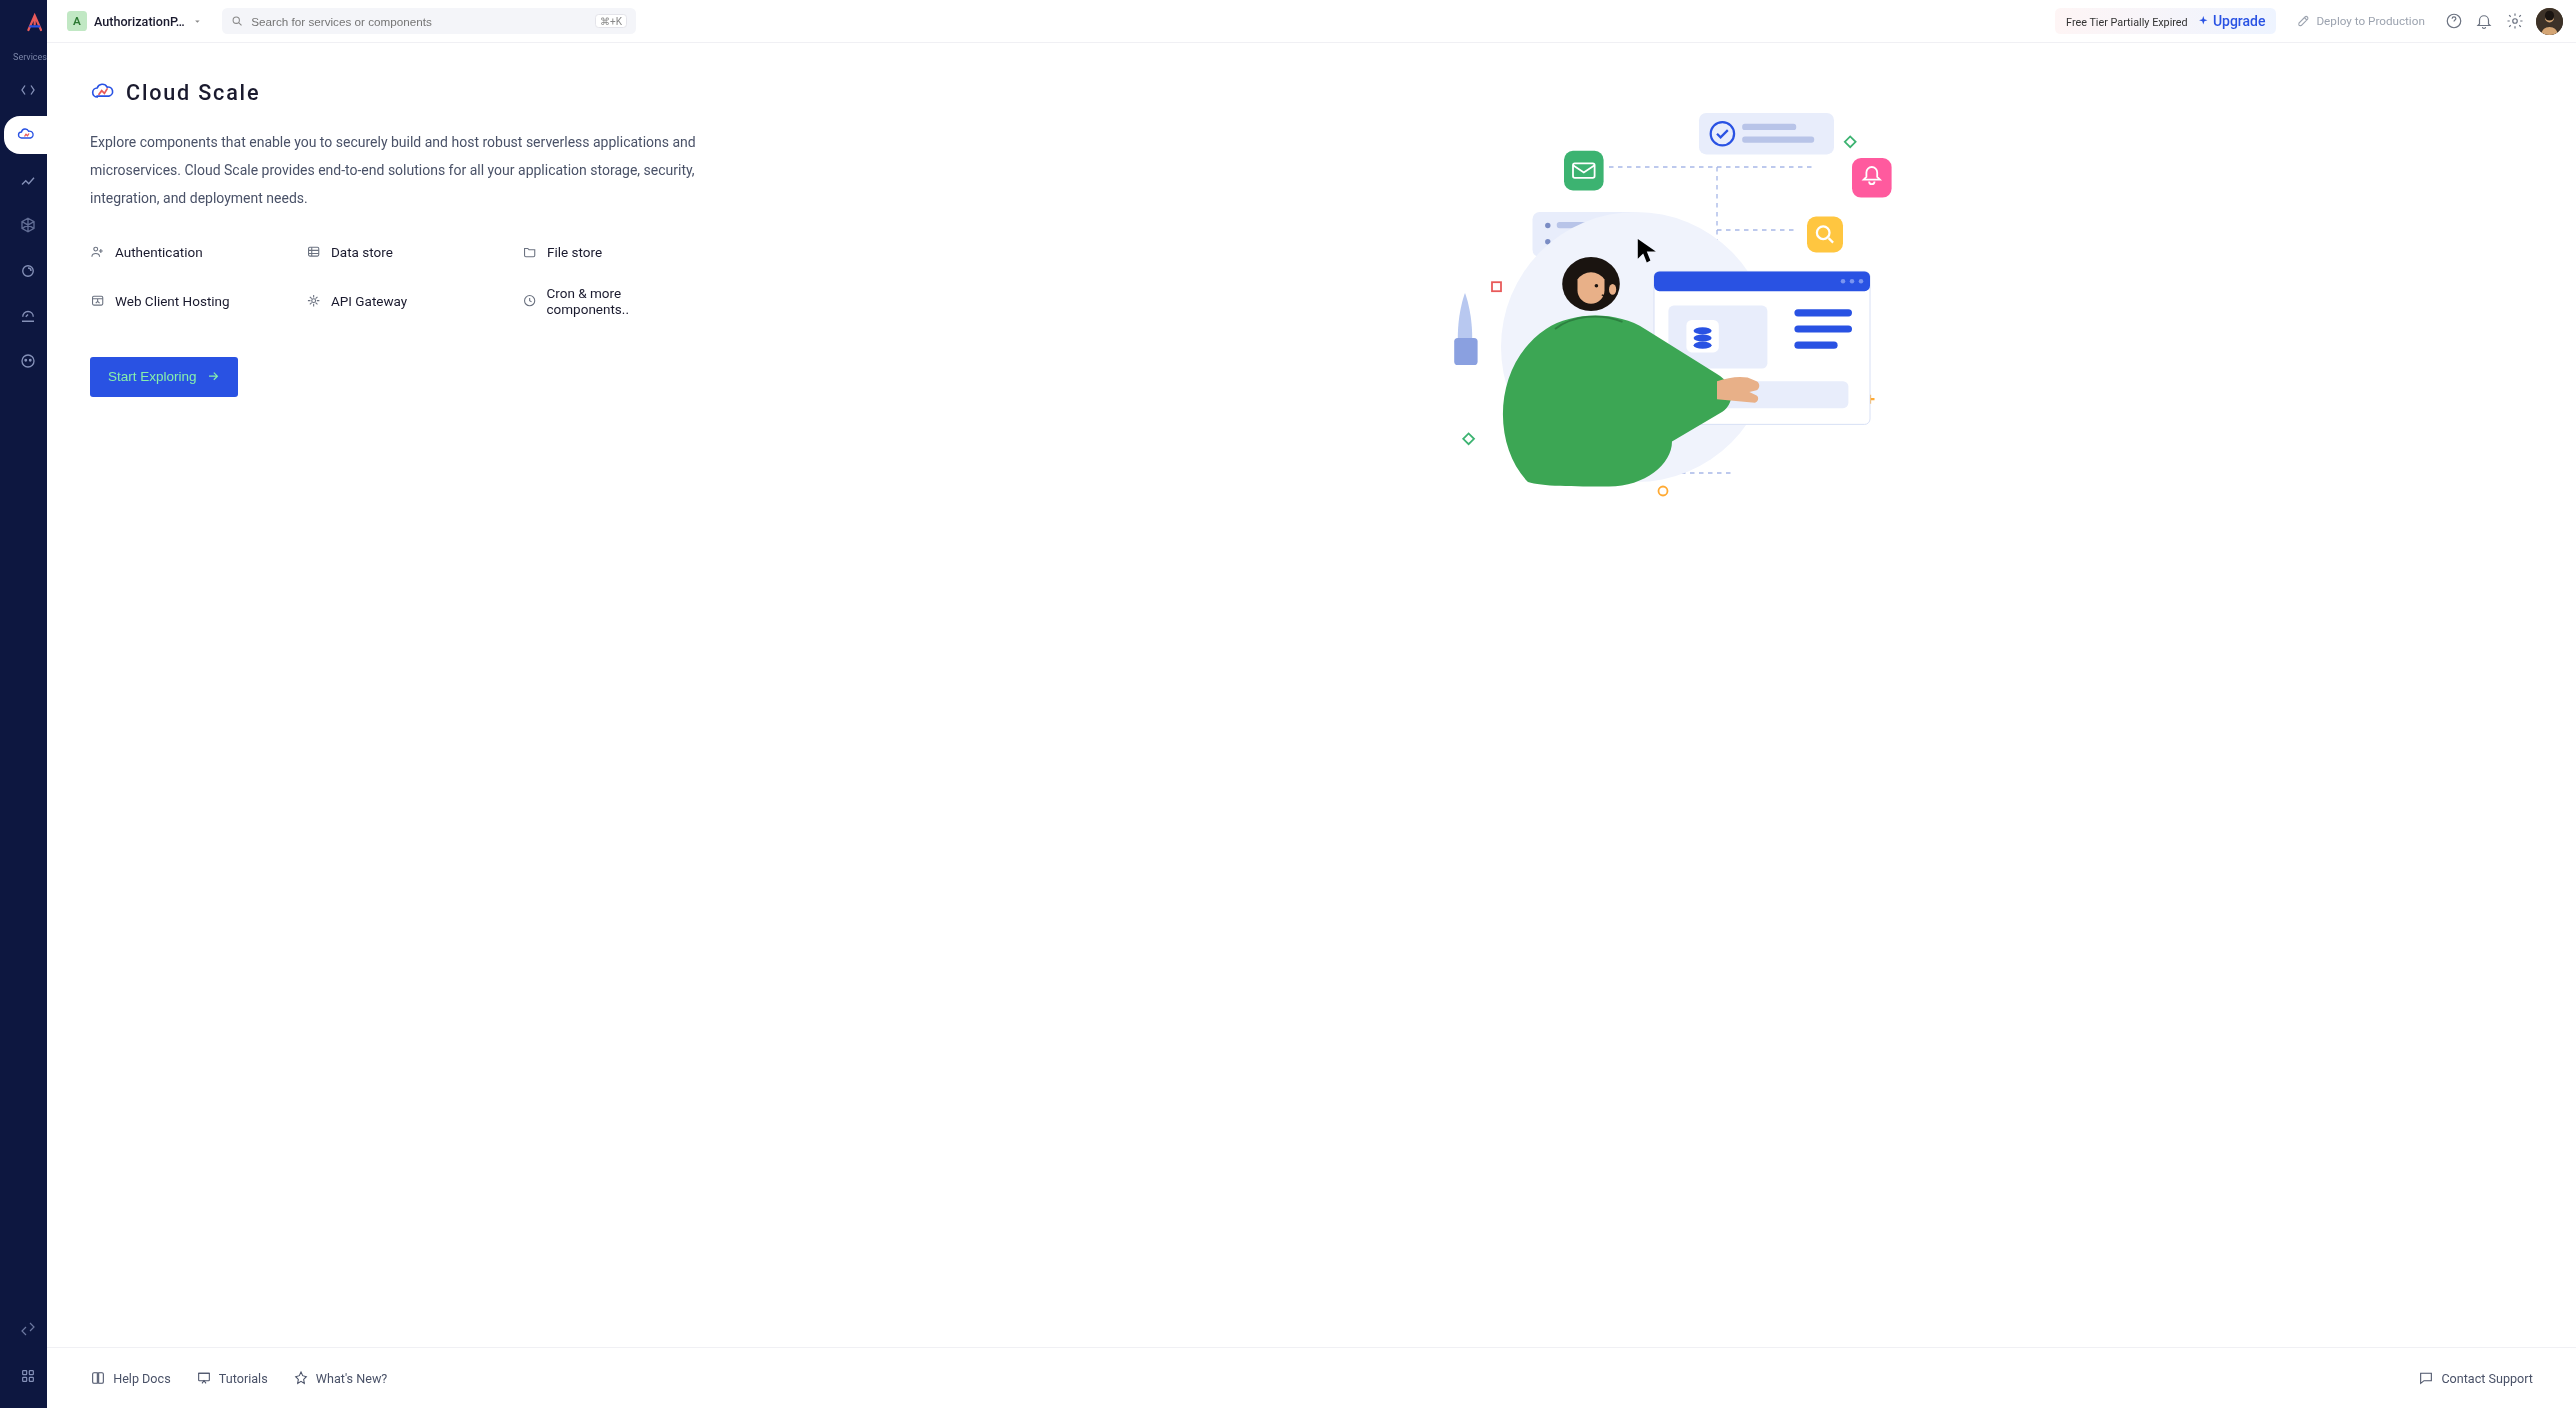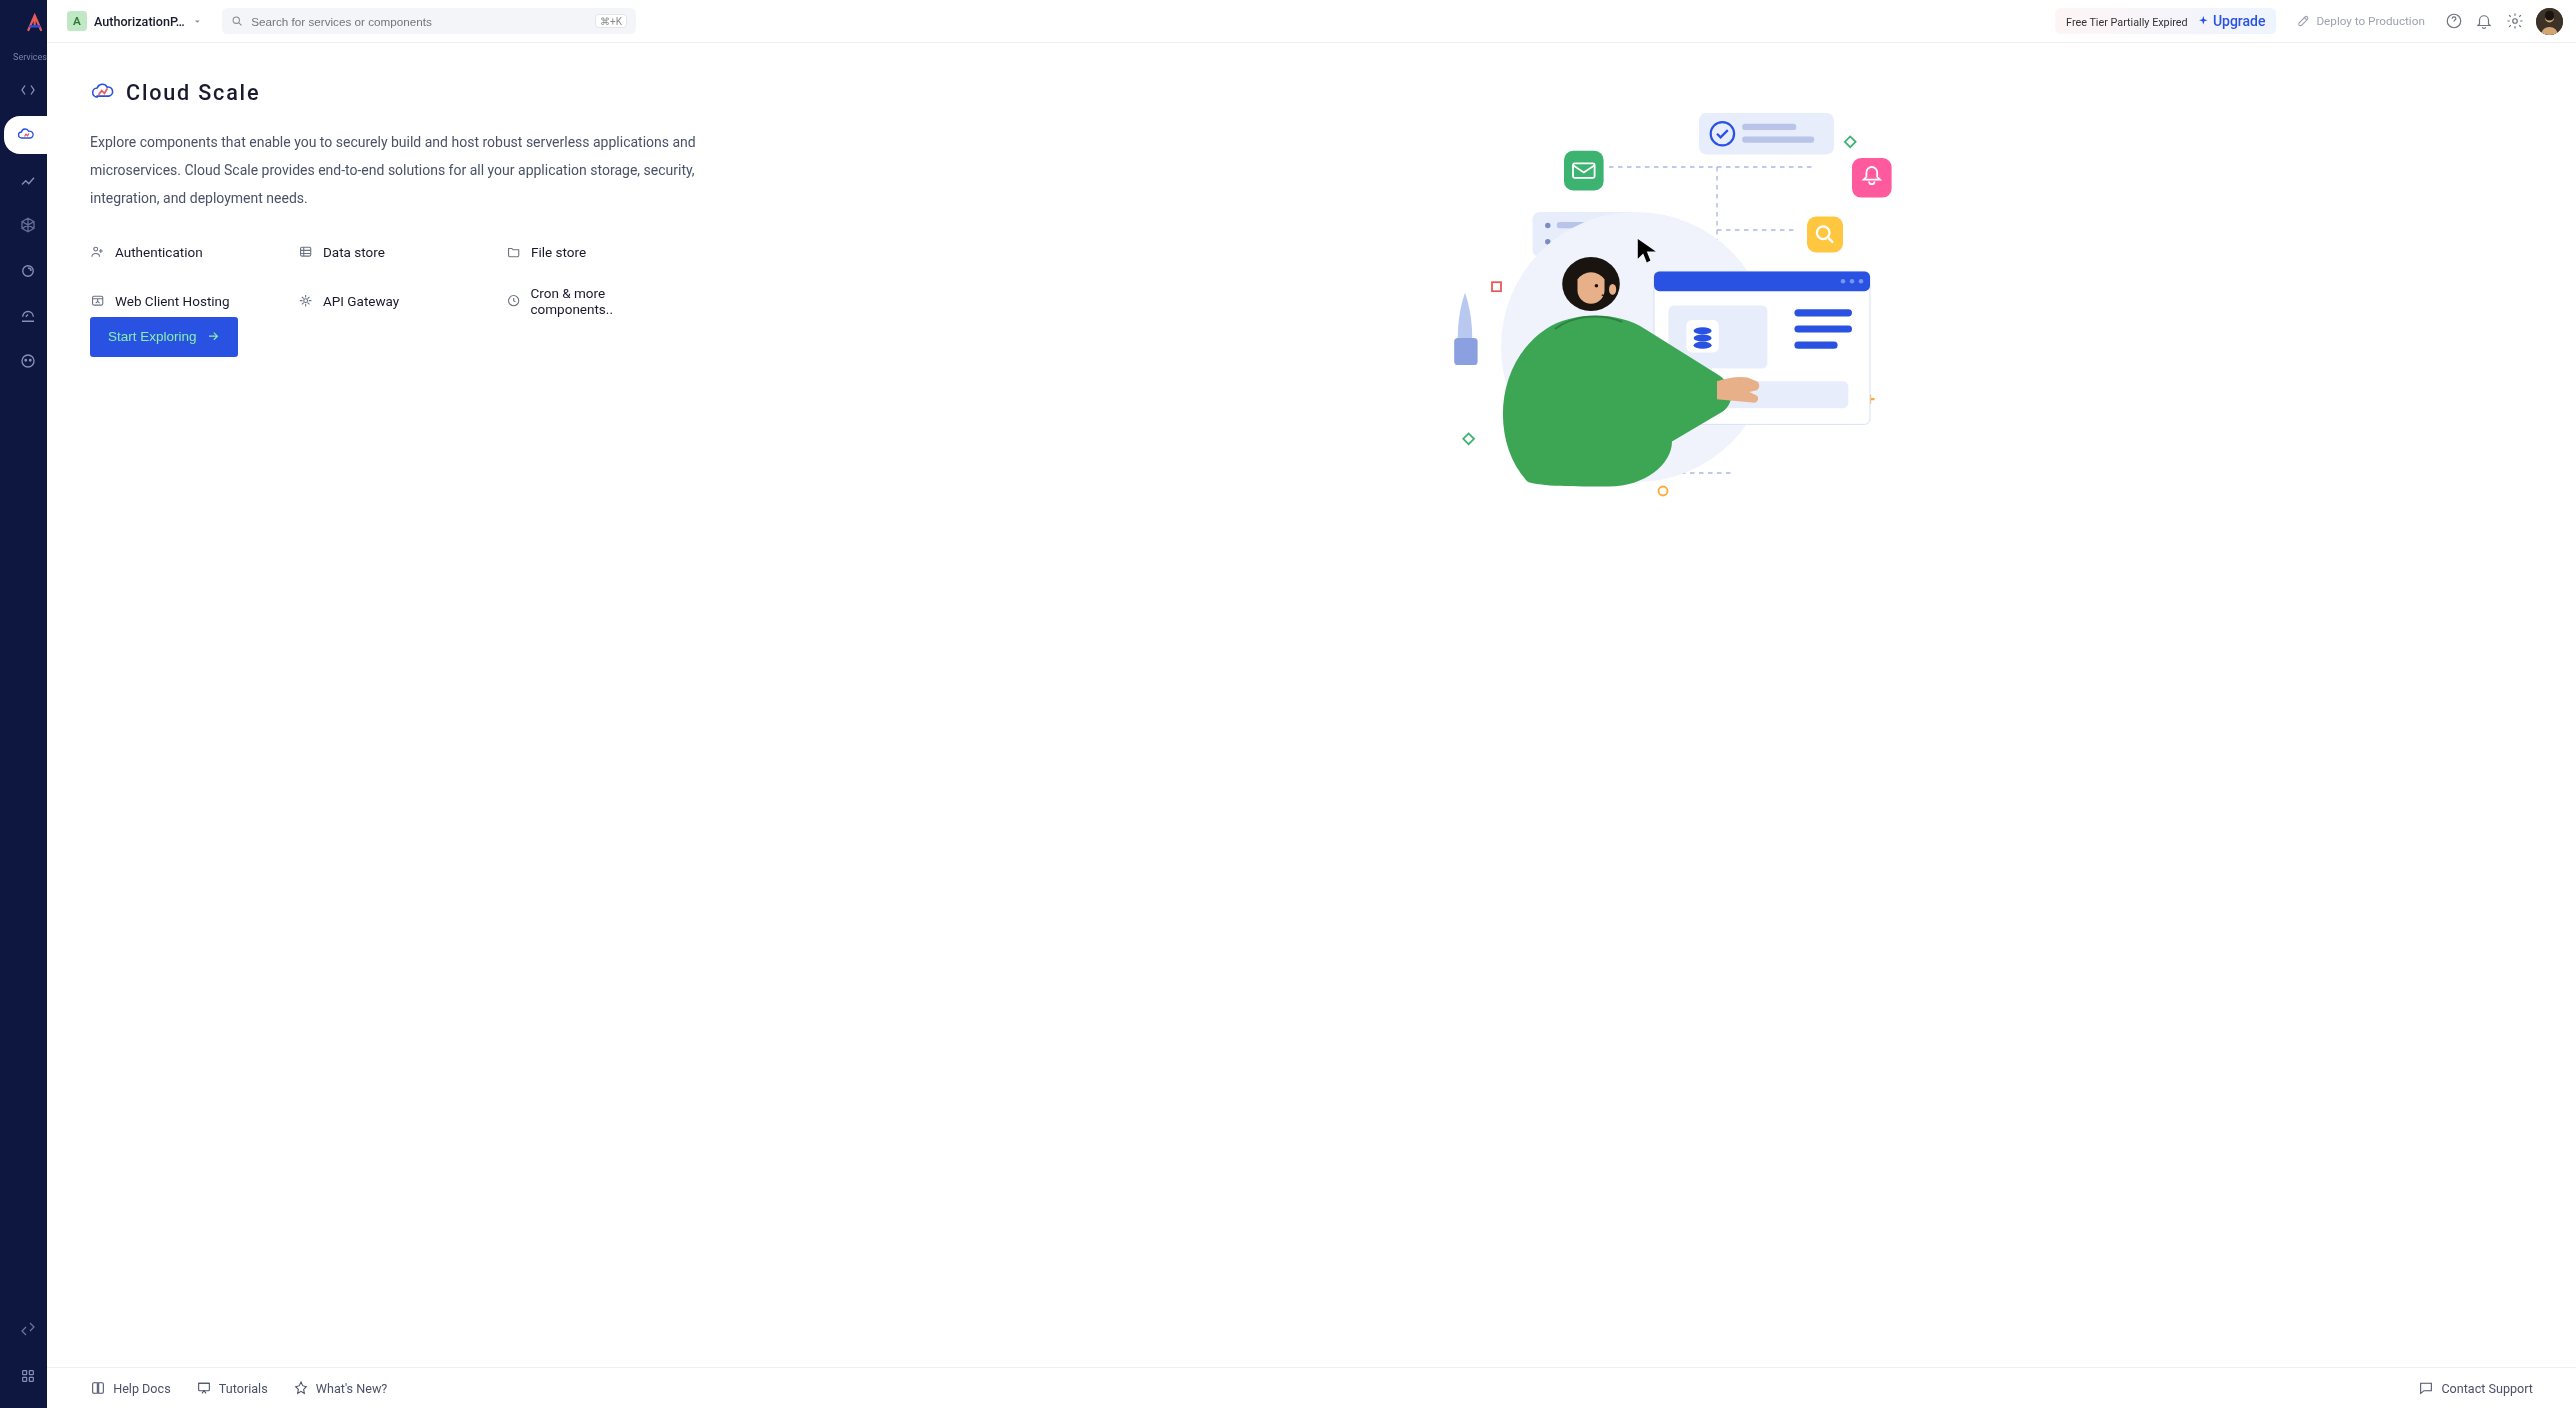--- a/index.html
+++ b/index.html
@@ -36,30 +36,30 @@
     
     
     .content { flex: 1; display: flex; padding: 36px 43px; gap: 36px; }
     .content-left { flex: 1; max-width: 685px; }
     .brand-line { display: flex; align-items: center; gap: 9px; margin-bottom: 21.6px; }
     .brand-text { font-size: 21.6px; font-weight: 500; letter-spacing: 1.8px; color: #1a1a2e; }
     .hero-title { font-size: 38px; font-weight: 700; line-height: 1.2; margin-bottom: 25px; }
     .hero-highlight { color: #2952e3; position: relative; white-space: nowrap; }
     .hero-highlight::after { content:''; position:absolute; left:-3.6px; right:-3.6px; bottom:3.6px; height:16px; background:#ffd94a; z-index:-1; border-radius:1.8px; }
     .hero-desc { font-size: 14px; line-height: 2; color: #4a5268; margin-bottom: 32px; max-width: 612px; }
-    .feature-grid { display: grid; grid-template-columns: repeat(3, 180px); gap: 25px 28px; }
+    .feature-grid { display: grid; grid-template-columns: repeat(3, 180px); gap: 25px 36px; margin-bottom: 40px; }
     .feature-item { display: flex; align-items: center; gap: 9px; font-size: 13.5px; color: #1a1a2e; }
     .feature-icon { width: 16px; height: 16px; color: #6b7280; display:flex; align-items:center; justify-content:center; }
     .cta-btn { display: inline-flex; align-items: center; gap: 9px; background: #2952e3; color: #86efac; border: none; padding: 12.6px 18px; font-size: 13.5px; font-weight: 500; border-radius: 3px; cursor: pointer; }
     
     .content-right { flex: 1; display: flex; align-items: flex-start; justify-content: center; padding-top: 7.2px; }
     .illustration { width: 468px; height: 432px; position: relative; }
     
     
-    .footer { height: 41px; border-top: 0.9px solid #f0f0f4; display: flex; align-items: center; padding: 0 43px; gap: 25px; }
+    .footer { height: 61px; border-top: 0.9px solid #f0f0f4; display: flex; align-items: center; padding: 0 43px; gap: 25px; }
     .footer-link { display: flex; align-items: center; gap: 7.2px; color: #4a5268; font-size: 12.6px; cursor: pointer; }
     .footer-spacer { flex: 1; }
     
     svg { display: block; }
   </style>
 </head>
 <body>
 
 <div class="app">
 

